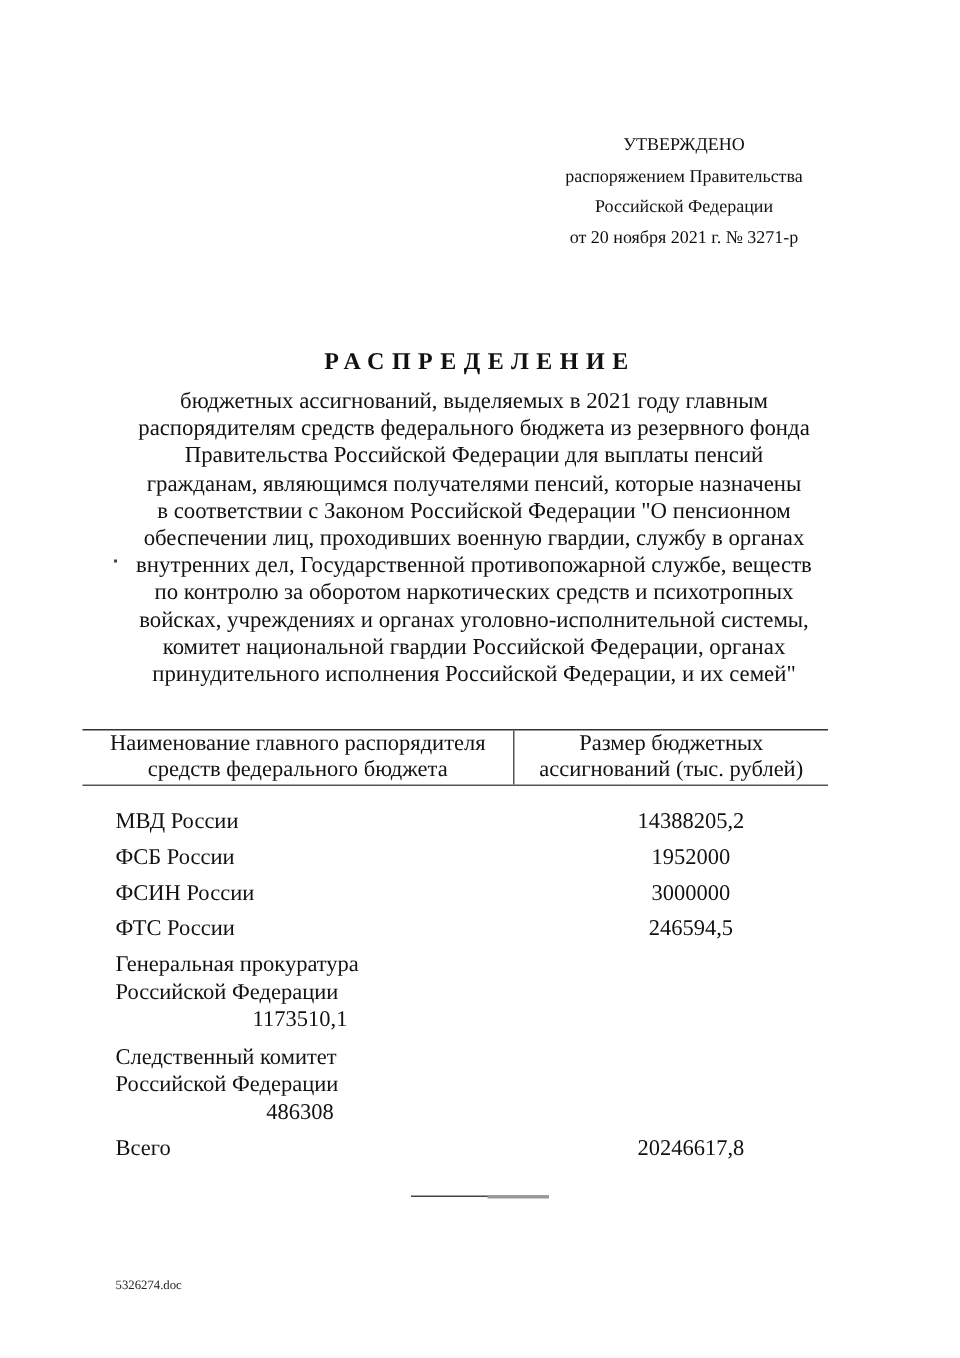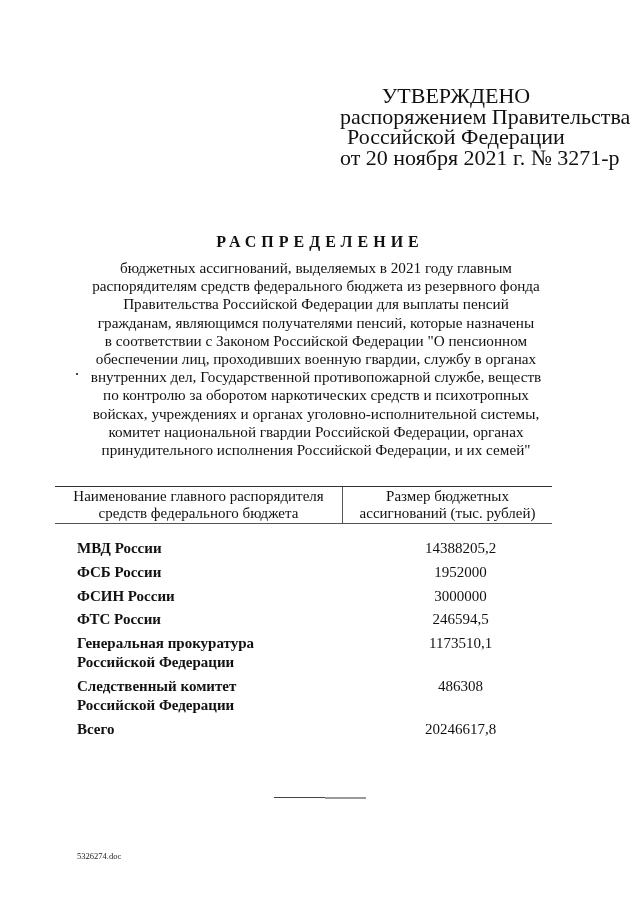--- a/index.html
+++ b/index.html
@@ -3,21 +3,21 @@
   <meta charset="utf-8">
   <style>
     html, body { margin: 0; padding: 0; background: #ffffff; }
     body {
       width: 640px; height: 905px; position: relative; overflow: hidden;
       font-family: "Liberation Serif", "DejaVu Serif", serif;
       color: #111;
     }
     .approval {
       position: absolute; left: 340px; top: 86px; width: 232px;
-      text-align: center; font-size: 22px; line-height: 20.5px;
+      text-align: center; font-size: 12px; line-height: 20.5px;
     }
     .approval div { white-space: nowrap; }
     .title {
       position: absolute; left: 0; width: 640px; top: 233px;
       text-align: center; font-weight: bold; font-size: 16px;
       letter-spacing: 5px;
     }
     .subtitle {
       position: absolute; left: 60px; width: 512px; top: 259px;
       text-align: center; font-weight: normal; font-size: 15.2px; line-height: 18.2px;
@@ -31,23 +31,23 @@
       border-top: 1px solid #333; border-bottom: 1px solid #555;
       display: flex; font-size: 15px; line-height: 17px;
     }
     .th { text-align: center; padding-top: 1px; }
     .th.col1 { width: 287px; border-right: 1px solid #555; }
     .th.col2 { flex: 1; }
     .th div { white-space: nowrap; }
     .rows { position: absolute; left: 77px; top: 539px; width: 491px; font-size: 15px; }
     .row { display: flex; line-height: 18.5px; margin-bottom: 5.3px; }
     .row .name { width: 280px; }
-    .row .name div { white-space: nowrap; font-weight: bold; }
+    .row .name div { white-space: nowrap; }
     .row .value { width: 226px; text-align: center; padding-left: 10px; }
-    .row.two-line { margin-bottom: 6px; }
+    .row.two-line { margin-bottom: 6px; flex-direction: column; }
     .footer-rule {
       position: absolute; left: 274px; top: 797px; width: 92px; height: 1px; background: #444;
     }
     .footer-rule-tail {
       position: absolute; left: 325px; top: 797px; width: 41px; height: 2px; background: #999;
     }
     .docname {
       position: absolute; left: 77px; top: 851px; font-size: 8.5px; color: #222;
     }
   </style>

